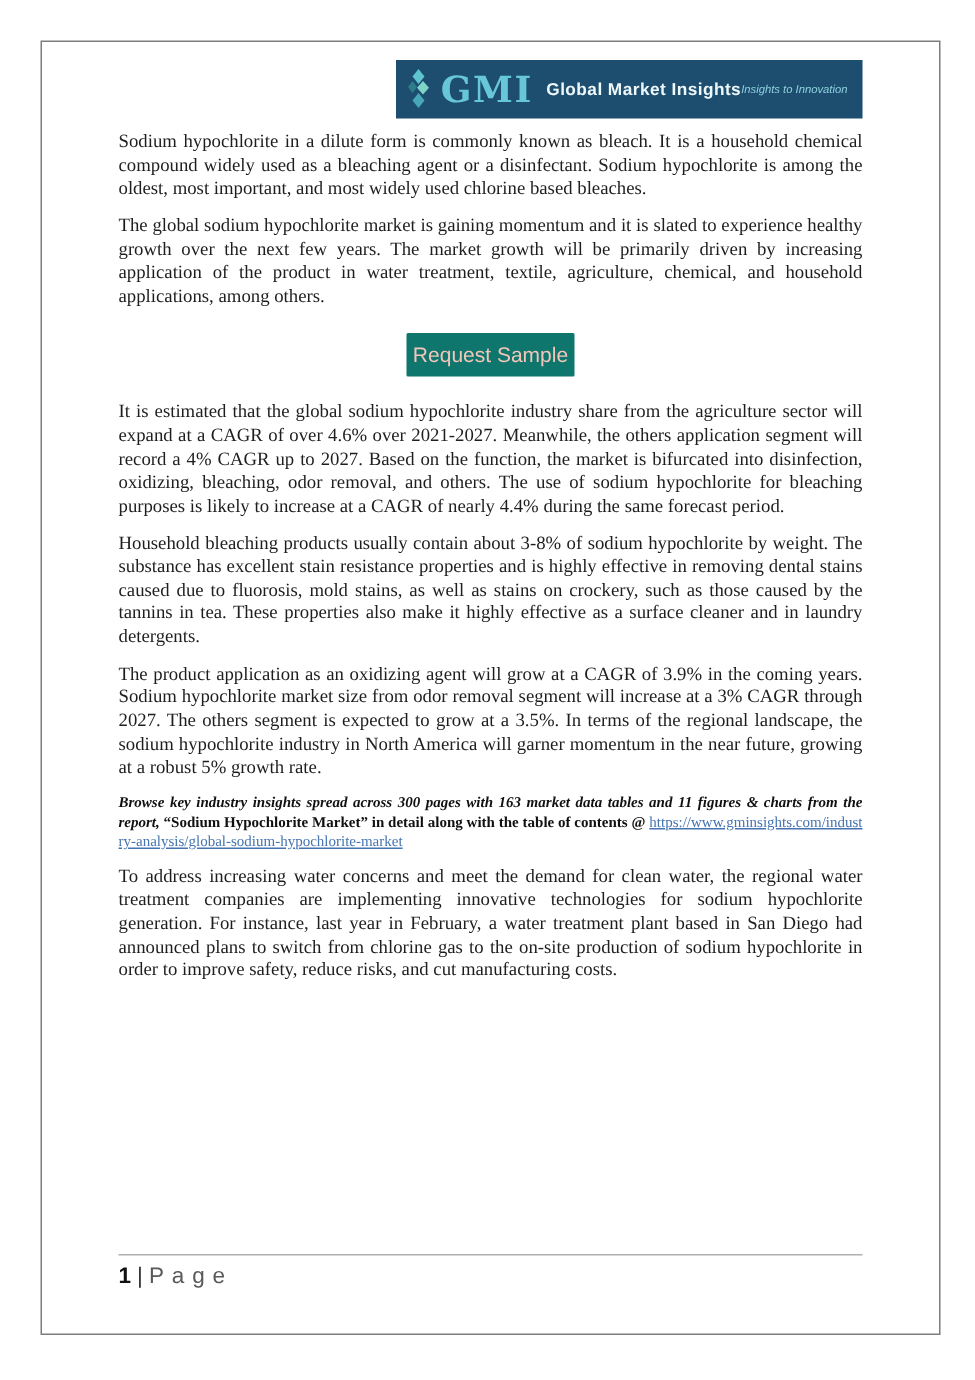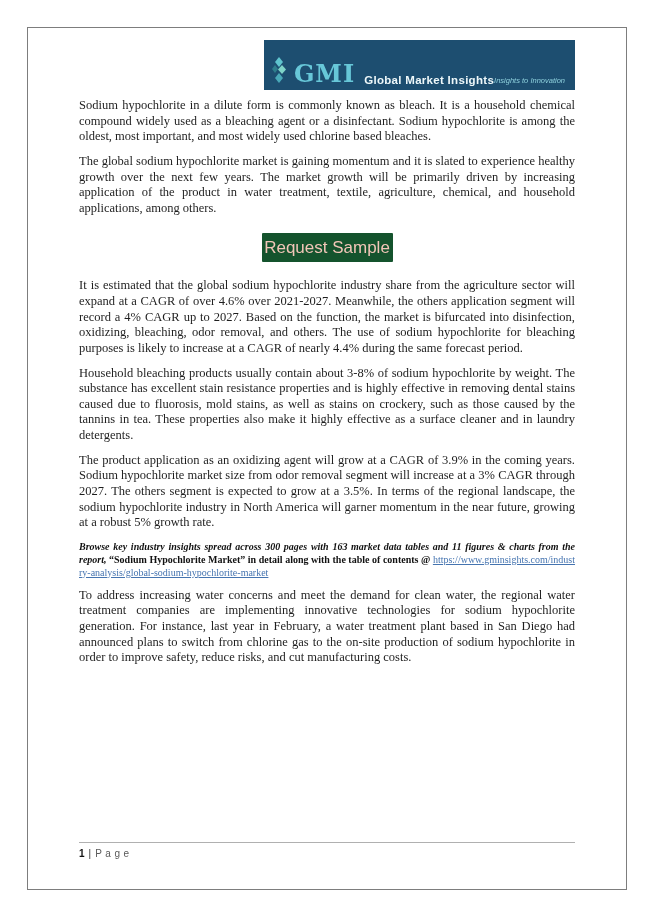--- a/index.html
+++ b/index.html
@@ -20,25 +20,25 @@
     display: flex;
     flex-direction: column;
   }
   .header {
     display: flex;
     justify-content: flex-end;
     margin-bottom: 8px;
   }
   .logo {
     display: flex;
-    align-items: flex-end;
+    align-items: center;
     background: #1d4e70;
     padding: 4px 10px 4px 7px;
     gap: 7px;
-    height: 50px;
+    height: 39px;
   }
   .logo-icon { display: flex; align-items: center; }
   .logo-monogram {
     font-family: "DejaVu Serif", serif;
     font-weight: bold;
     font-size: 24px;
     line-height: 1;
     color: #67c7d8;
     letter-spacing: 1px;
     margin-right: 2px;
@@ -79,25 +79,25 @@
     text-align: justify;
     margin-bottom: 9px;
   }
   .cta-row {
     text-align: center;
     margin: 8px 0 16px 0;
   }
   .cta {
     display: inline-block;
     border: none;
-    background: #14532d;
+    background: #0f766e;
     color: #f2c6b8;
     font-family: "Liberation Sans", sans-serif;
-    font-size: 17px;
-    width: 131px;
+    font-size: 14px;
+    width: 112px;
     height: 29px;
     line-height: 29px;
     cursor: pointer;
     border-radius: 1px;
   }
   p.highlight {
     font-size: 10px;
     line-height: 1.3;
     color: #111111;
     text-align: justify;
@@ -113,21 +113,21 @@
   .footer {
     margin-top: auto;
   }
   .footer-rule {
     height: 1px;
     background: #b0b0b0;
     margin-bottom: 5px;
   }
   .footer-text {
     font-family: "Liberation Sans", sans-serif;
-    font-size: 10px;
+    font-size: 15px;
     color: #595959;
   }
   .pg-num { font-weight: bold; color: #111111; margin-right: 4px; }
   .pg-sep { color: #333333; margin-right: 4px; }
   .pg-label { letter-spacing: 0.35em; }
 </style>
 </head>
 <body>
 
 <div class="page">

